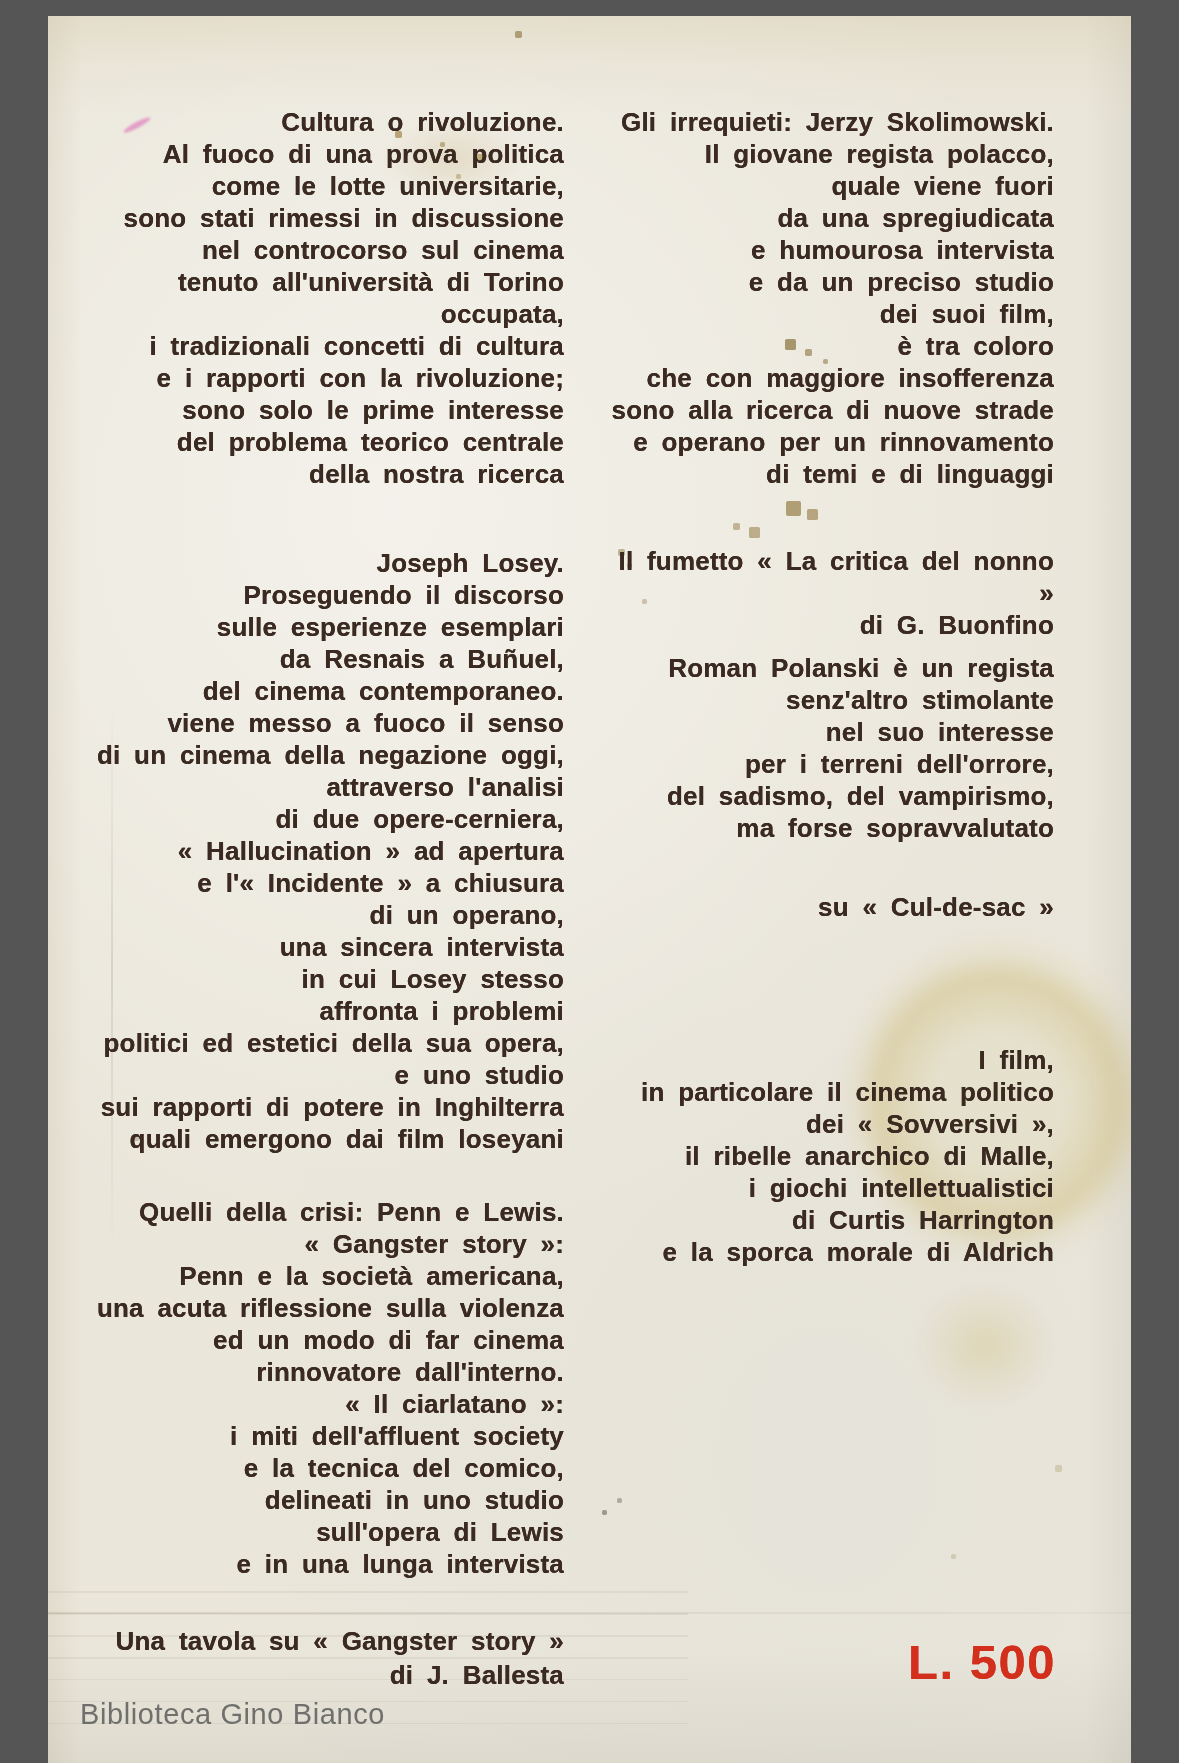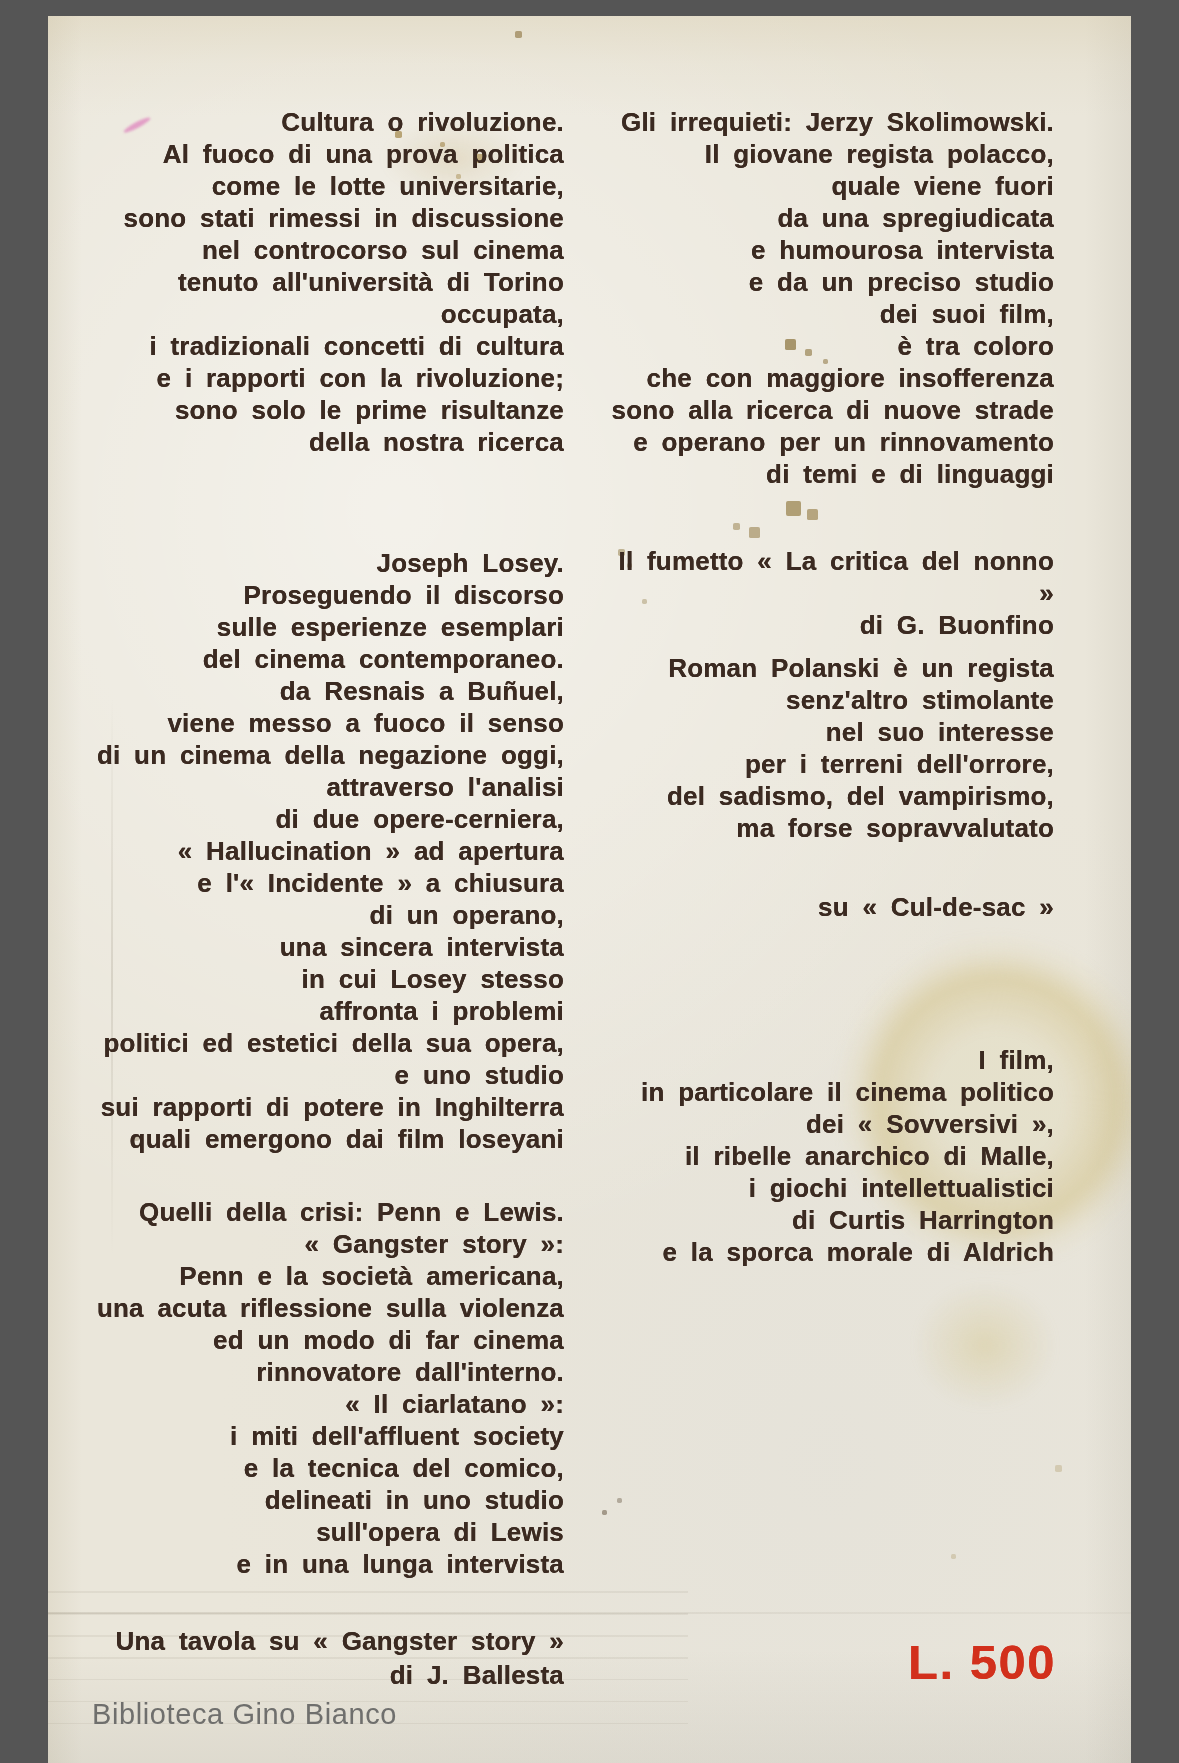--- a/index.html
+++ b/index.html
@@ -27,21 +27,21 @@
     font-weight:700;
     font-size:26px;
     line-height:32px;
     color:var(--ink, #3b2a21);
     word-spacing:0.24em;
     letter-spacing:0.2px;
     text-shadow:0 0 0.4px currentColor;
   }
   .sec-tavola { line-height:34px; }
   .stamp {
-    position:absolute; left:44px; top:1682px;
+    position:absolute; left:32px; top:1682px;
     font-size:29px; font-weight:400;
     color:var(--stamp_gray, #6f6f6d);
     letter-spacing:0.6px;
   }
   .price {
     position:absolute; left:860px; top:1620px; width:242px;
     text-align:left;
     font-size:49px; font-weight:700; line-height:52px;
     letter-spacing:1.5px;
     color:var(--price_red, #d2301c);
@@ -142,29 +142,30 @@
     <section class="sec" style="top:90px">
         <div class="line">Cultura o rivoluzione.</div>
         <div class="line">Al fuoco di una prova politica</div>
         <div class="line">come le lotte universitarie,</div>
         <div class="line">sono stati rimessi in discussione</div>
         <div class="line">nel controcorso sul cinema</div>
         <div class="line">tenuto all'università di Torino</div>
         <div class="line">occupata,</div>
         <div class="line">i tradizionali concetti di cultura</div>
         <div class="line">e i rapporti con la rivoluzione;</div>
-        <div class="line">sono solo le prime risultanze</div>
+        <div class="line">sono solo le prime interesse</div>
+        <div class="line">del problema teorico centrale</div>
         <div class="line">della nostra ricerca</div>
       </section>
     <section class="sec" style="top:531px">
         <div class="line">Joseph Losey.</div>
         <div class="line">Proseguendo il discorso</div>
         <div class="line">sulle esperienze esemplari</div>
+        <div class="line">da Resnais a Buñuel,</div>
         <div class="line">del cinema contemporaneo.</div>
-        <div class="line">da Resnais a Buñuel,</div>
         <div class="line">viene messo a fuoco il senso</div>
         <div class="line">di un cinema della negazione oggi,</div>
         <div class="line">attraverso l'analisi</div>
         <div class="line">di due opere-cerniera,</div>
         <div class="line">« Hallucination » ad apertura</div>
         <div class="line">e l'« Incidente » a chiusura</div>
         <div class="line">di un operano,</div>
         <div class="line">una sincera intervista</div>
         <div class="line">in cui Losey stesso</div>
         <div class="line">affronta i problemi</div>

